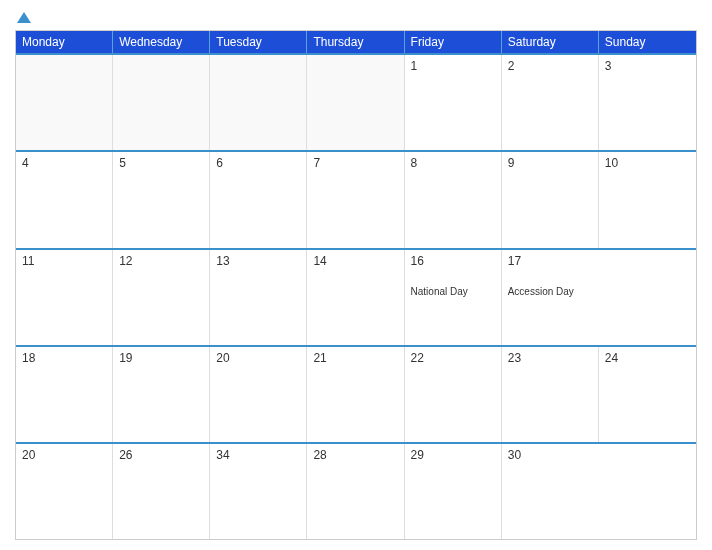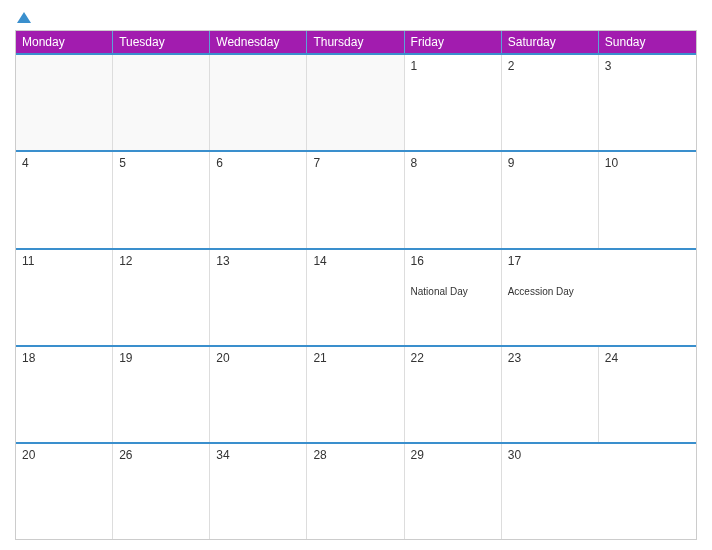--- a/index.html
+++ b/index.html
@@ -57,21 +57,21 @@
     }
     .calendar {
       flex: 1;
       display: flex;
       flex-direction: column;
       border: 1px solid #ccc;
     }
     .days-header {
       display: grid;
       grid-template-columns: repeat(7, 1fr);
-      background: #a21caf;
+      background: #1d4ed8;
     }
     .day-header {
       color: #fff;
       font-size: 12px;
       padding: 4px 6px;
       border-right: 1px solid #5aa3d8;
       font-weight: normal;
     }
     .day-header:last-child { border-right: none; }
     .weeks {
@@ -118,22 +118,22 @@
       </span>
     </div>
     <div class="title"></div>
     <div class="country"></div>
   </div>
 
   <div class="calendar">
     <div class="days-header">
 
     <div class="day-header">Monday</div>
+        <div class="day-header">Wednesday</div>
         <div class="day-header">Tuesday</div>
-        <div class="day-header">Wednesday</div>
         <div class="day-header">Thursday</div>
         <div class="day-header">Friday</div>
         <div class="day-header">Saturday</div>
         <div class="day-header">Sunday</div>
       </div>
     <div class="weeks">
 
     <div class="week-row">
           <div class="cell empty"></div>
           <div class="cell empty"></div>

